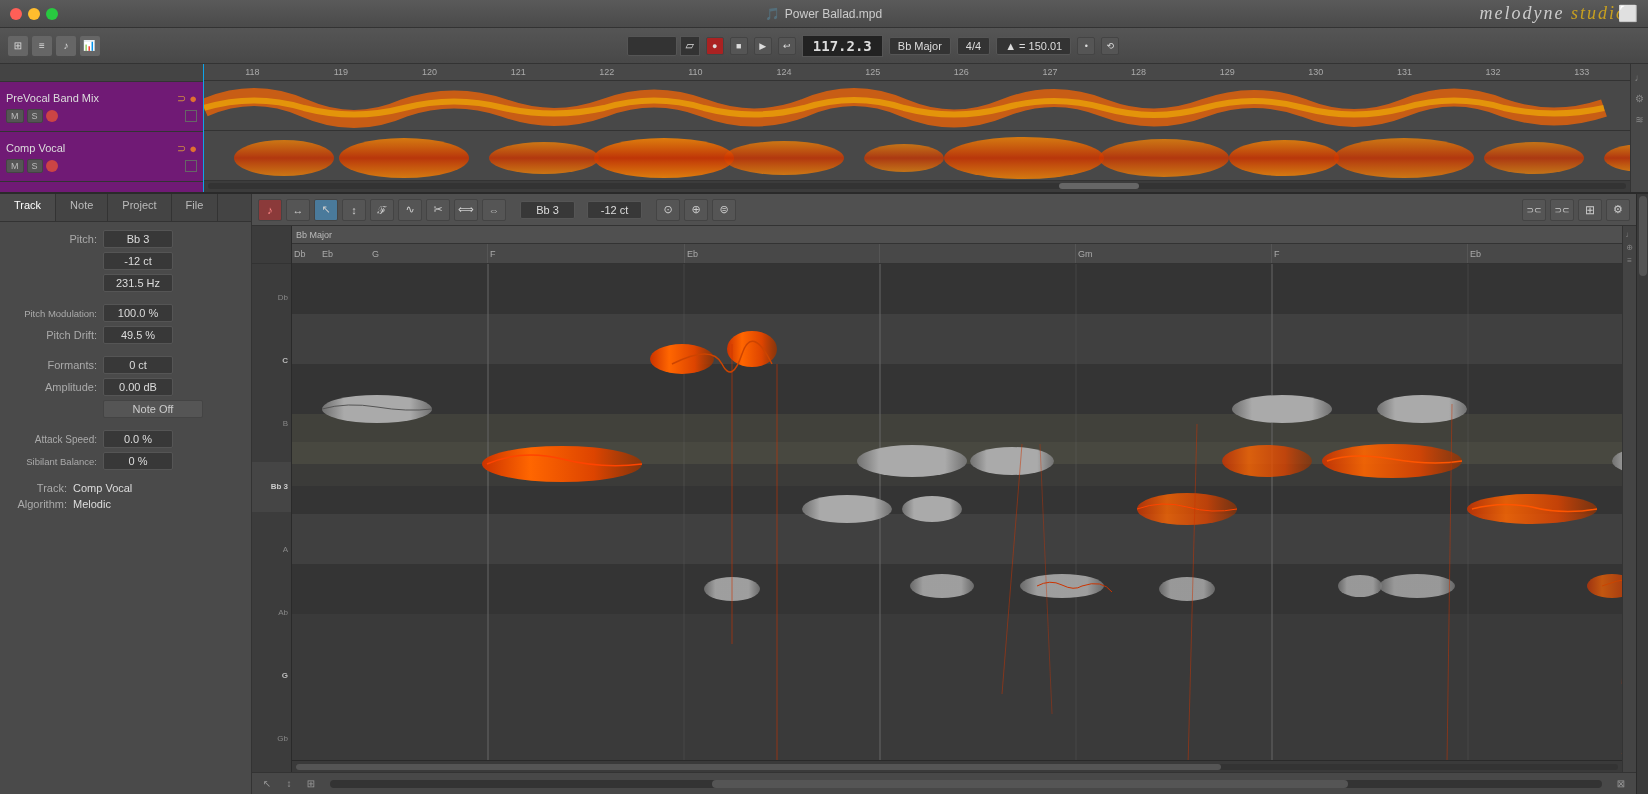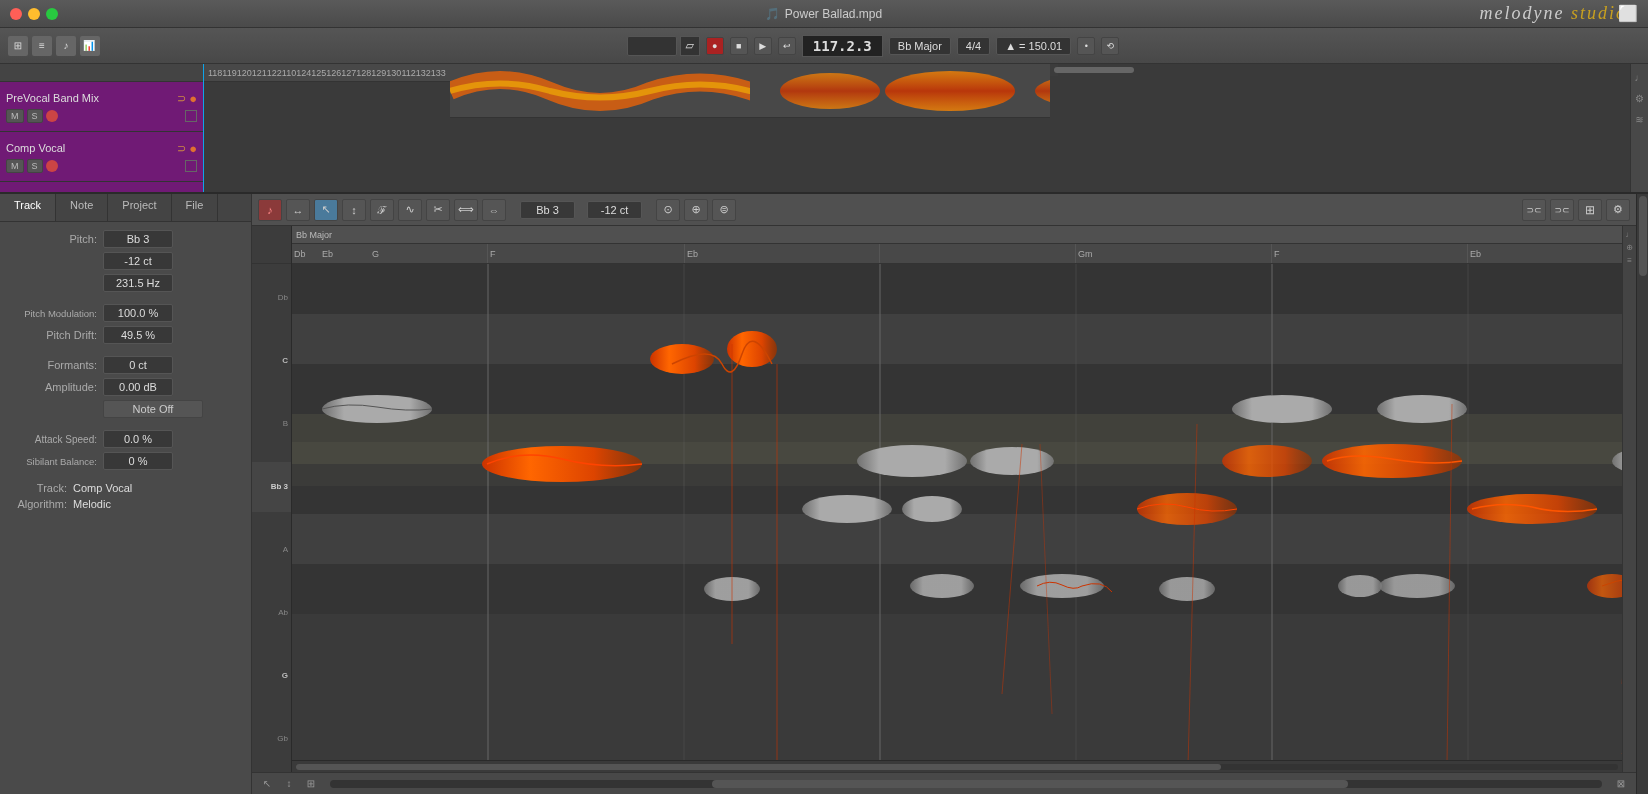--- a/index.html
+++ b/index.html
@@ -546,38 +546,38 @@
           <div class="track-controls">
             <div class="track-btn">M</div>
             <div class="track-btn">S</div>
             <div class="track-rec-btn armed"></div>
             <div style="flex:1;"></div>
             <div class="track-square"></div>
           </div>
         </div>
       </div>
 
-      <div style="flex:1;display:flex;overflow:hidden;">
+      <div style="flex:1;display:flex;flex-direction:column;overflow:hidden;">
 
         <div class="timeline-ruler">
           <div class="ruler-marks">
             <span class="ruler-mark">118</span>
             <span class="ruler-mark">119</span>
             <span class="ruler-mark">120</span>
             <span class="ruler-mark">121</span>
             <span class="ruler-mark">122</span>
             <span class="ruler-mark">110</span>
             <span class="ruler-mark">124</span>
             <span class="ruler-mark">125</span>
             <span class="ruler-mark">126</span>
             <span class="ruler-mark">127</span>
             <span class="ruler-mark">128</span>
             <span class="ruler-mark">129</span>
             <span class="ruler-mark">130</span>
-            <span class="ruler-mark">112</span>
+            <span class="ruler-mark">131</span>
             <span class="ruler-mark">132</span>
             <span class="ruler-mark">133</span>
           </div>
         </div>
 
         <div class="track-waveform" style="height:54px;">
           <svg width="100%" height="100%">
             <defs>
               <linearGradient id="wg1" x1="0" y1="0" x2="0" y2="1">
                 <stop offset="0%" stop-color="#ff8800" stop-opacity="0.9"></stop>

